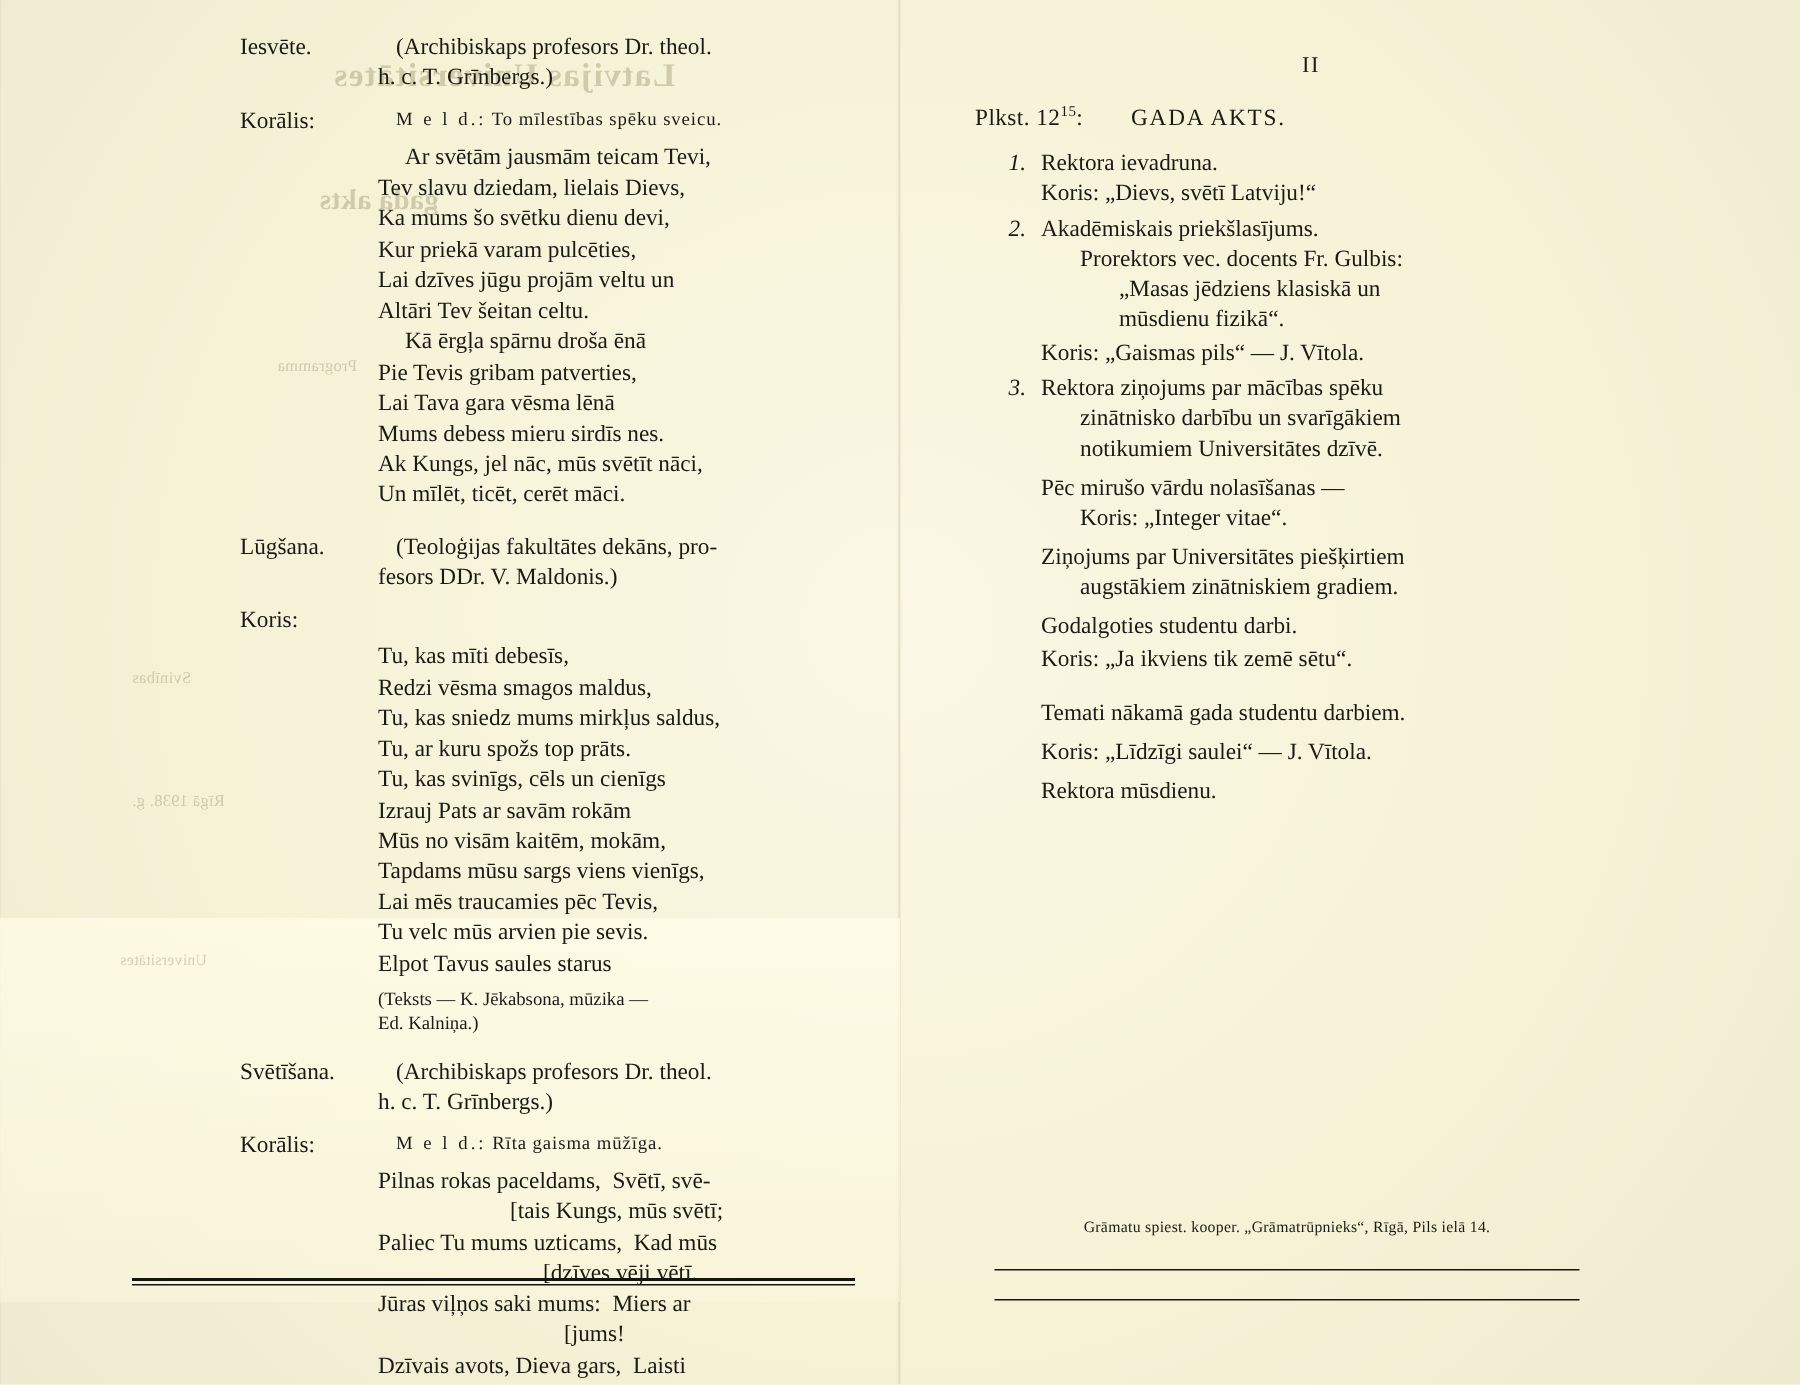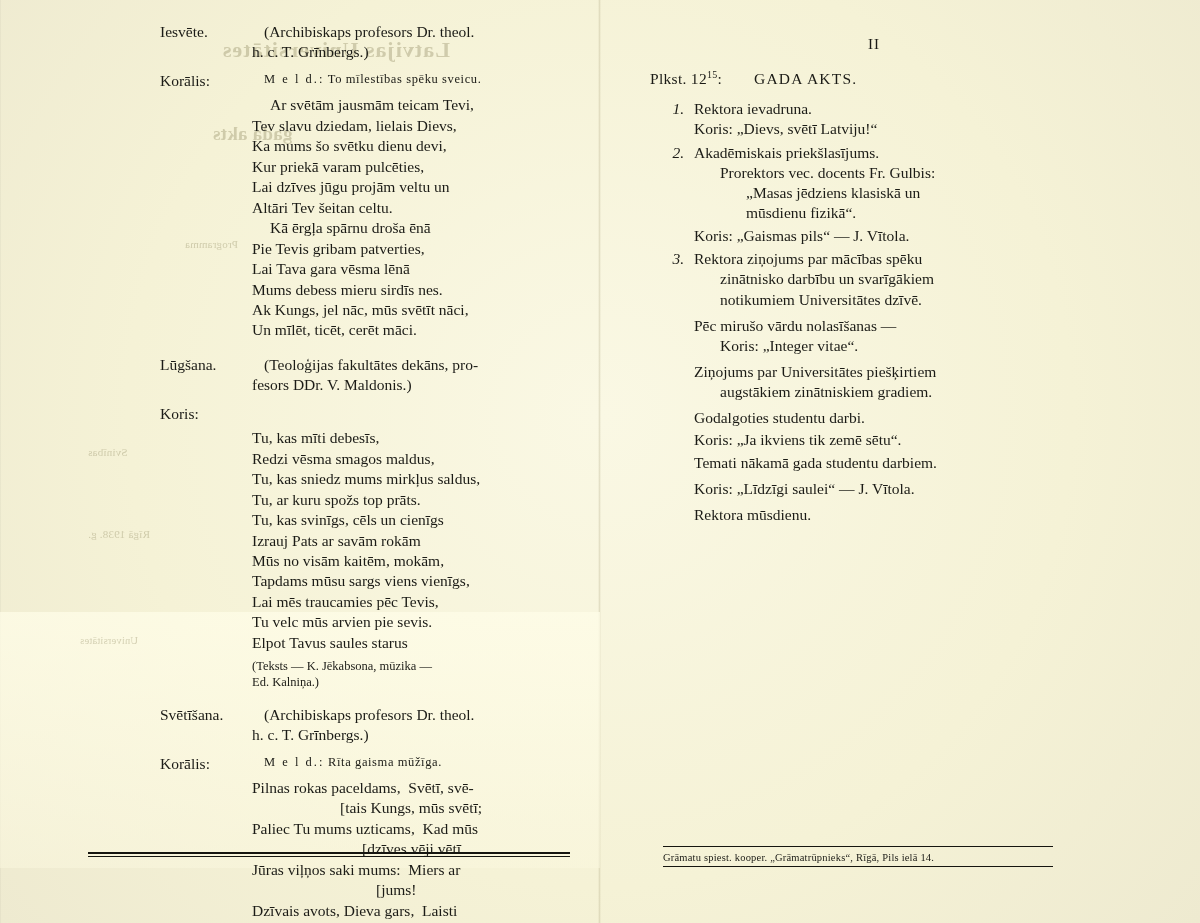--- a/index.html
+++ b/index.html
@@ -192,24 +192,25 @@
     position: absolute;
     left: 663px;
     top: 866px;
     width: 390px;
     height: 0;
     border-top: 1.2px solid #15150f;
   }
   .imprint {
     position: absolute;
     left: 663px;
-    top: 852px;
+    top: 813px;
     width: 390px;
     font-size: 10.5px;
     letter-spacing: 0.2px;
+    text-align: center;
   }
 </style>
 </head>
 <body>
 
 <div class="page">
 
   <div class="gutter"></div>
   <div class="stain"></div>
 
@@ -339,21 +340,21 @@
         <div class="txt">Rektora  ziņojums  par  mācības  spēku</div>
       </div>
       <div class="cont-in">zinātnisko  darbību  un  svarīgākiem</div>
       <div class="cont-in">notikumiem Universitātes dzīvē.</div>
       <div class="sub" style="margin-top:6px">Pēc mirušo vārdu nolasīšanas —</div>
       <div class="sub2">Koris:    „Integer  vitae“.</div>
       <div class="sub" style="margin-top:6px">Ziņojums par Universitātes piešķirtiem</div>
       <div class="sub2">augstākiem zinātniskiem gradiem.</div>
       <div class="sub" style="margin-top:6px">Godalgoties studentu darbi.</div>
       <div class="sub" style="margin-top:2px">Koris: „Ja ikviens tik zemē sētu“.</div>
-      <div class="sub" style="margin-top:2px">Temati nākamā gada studentu darbiem.</div>
+      <div class="sub" style="margin-top:15px">Temati nākamā gada studentu darbiem.</div>
       <div class="sub" style="margin-top:6px">Koris:  „Līdzīgi saulei“ — J. Vītola.</div>
       <div class="sub" style="margin-top:6px">Rektora mūsdienu.</div>
 
     </div>
   </div>
 
   <div class="rule-left"></div>
   <div class="rule-right-top"></div>
   <div class="imprint">Grāmatu  spiest.  kooper.  „Grāmatrūpnieks“,  Rīgā,  Pils  ielā  14.</div>
   <div class="rule-right-bot"></div>

